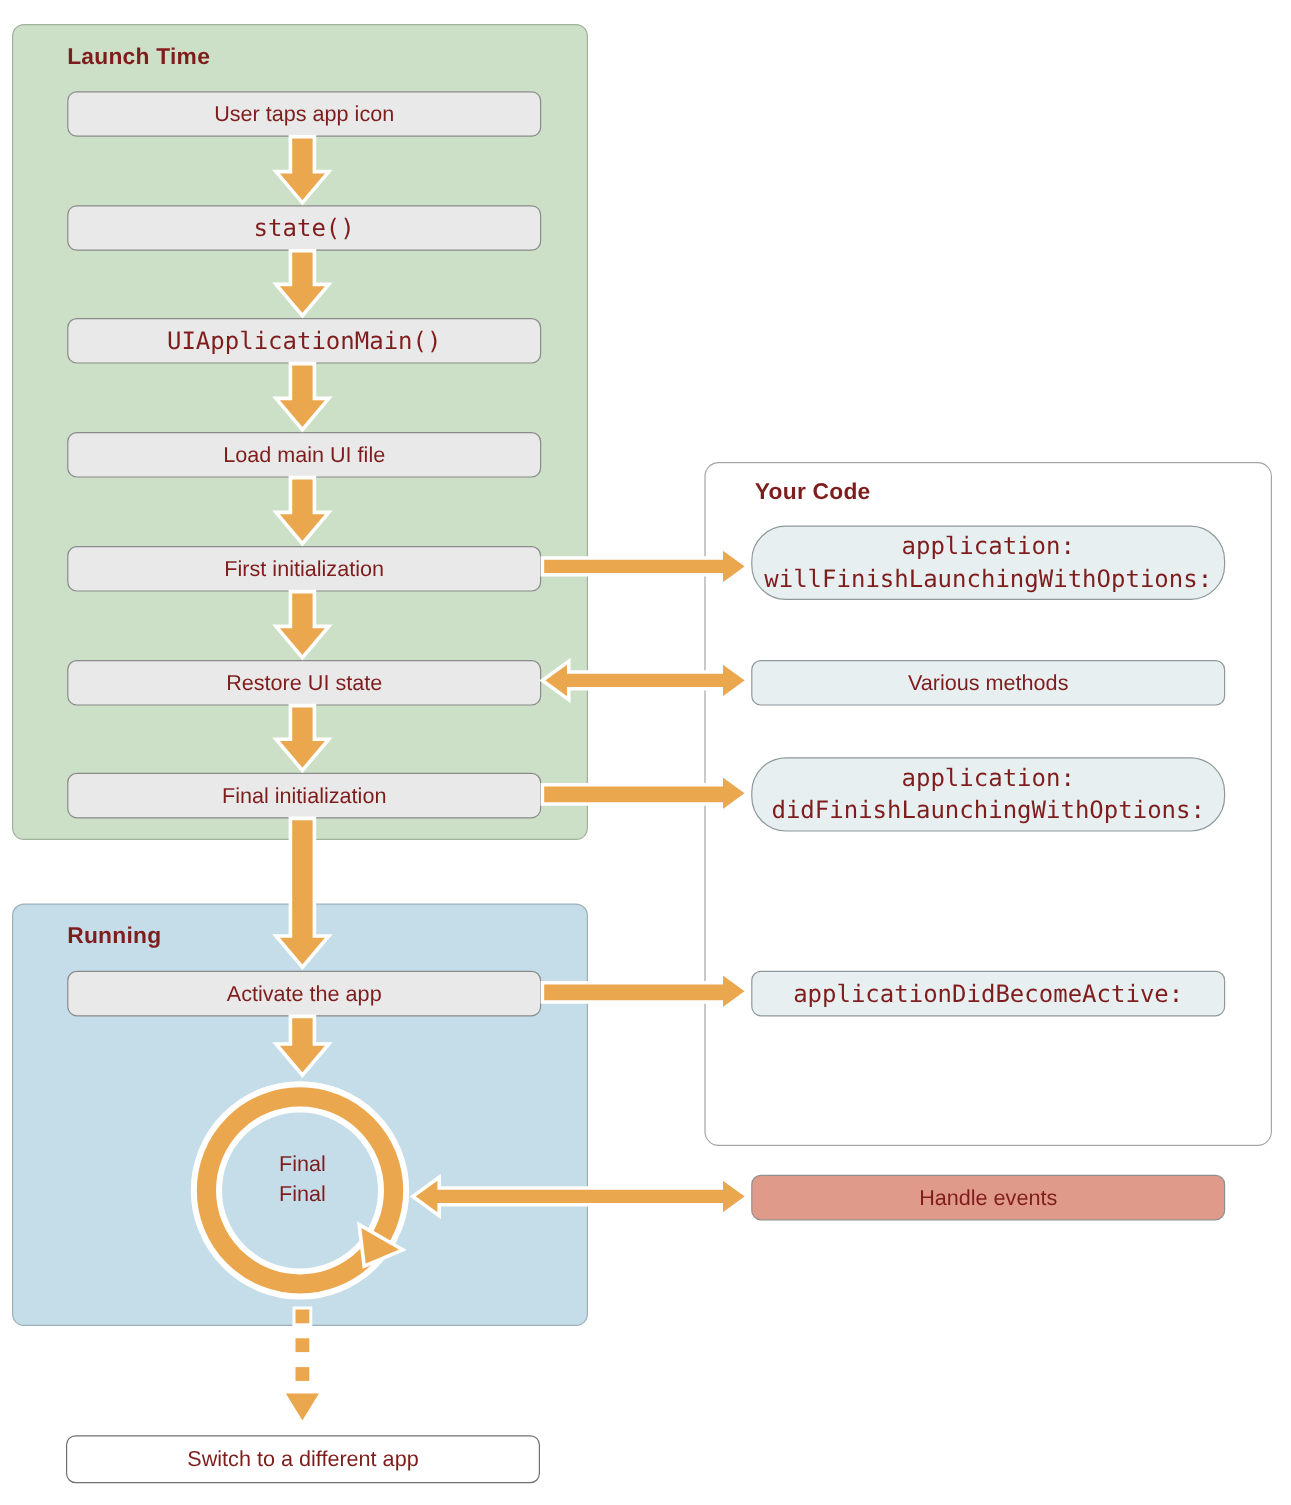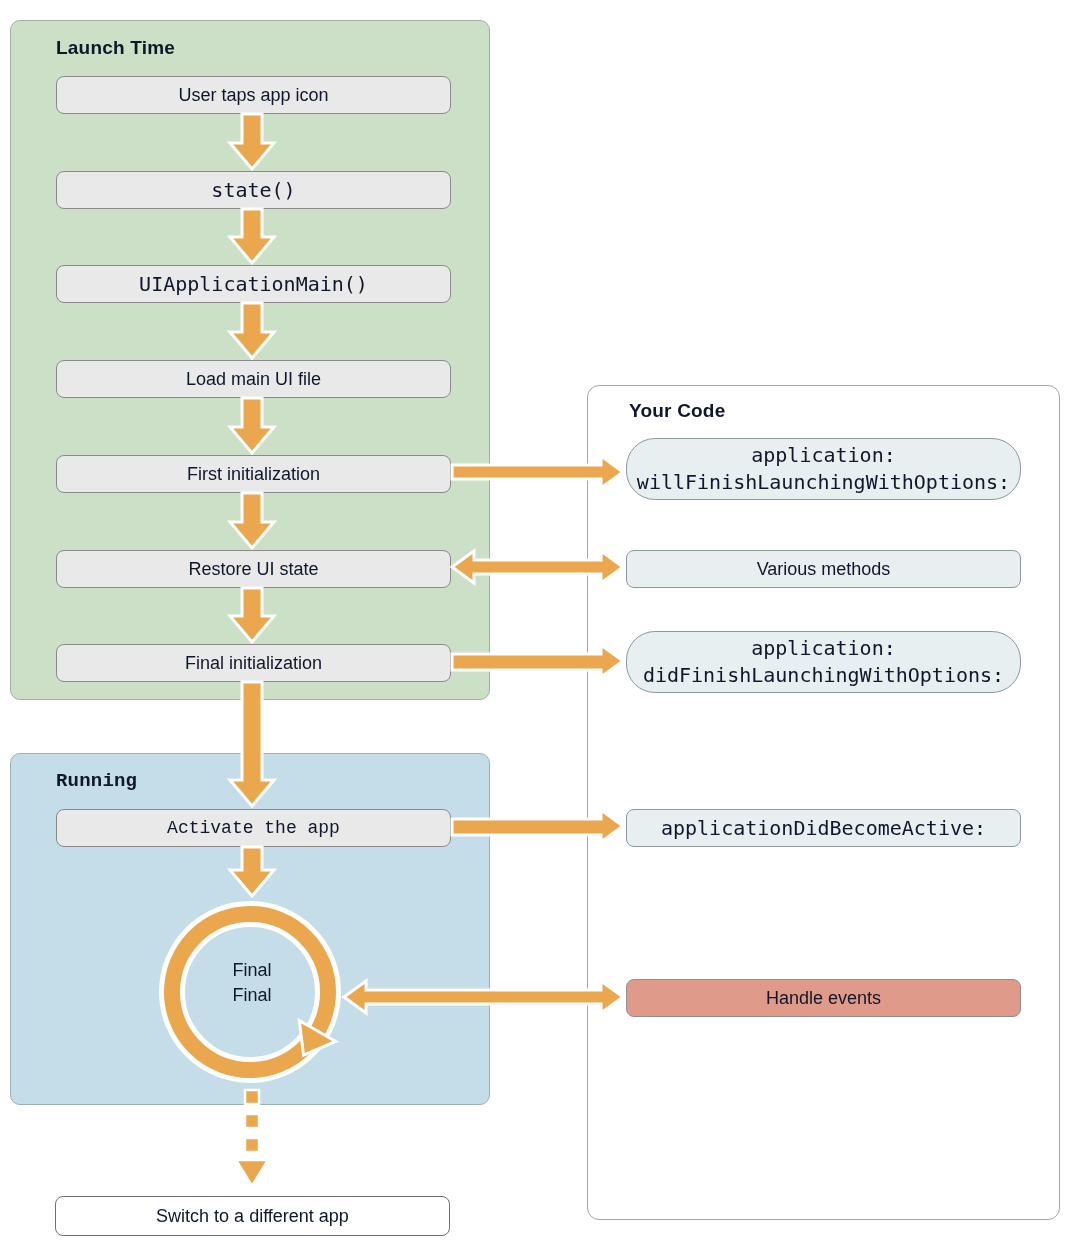--- a/index.html
+++ b/index.html
@@ -1,34 +1,34 @@
 <!DOCTYPE html>
 <html><head>
 <meta charset="utf-8">
 <style>
   html,body{margin:0;padding:0;background:#ffffff;}
   .canvas{
     position:relative;
     width:1076px;height:1254px;
     background:#ffffff;
     font-family:"Liberation Sans", sans-serif;
-    color:#0f172a;
+    color:#7f1d1d;
     overflow:hidden;
   }
   .panel{position:absolute;border-radius:10px;box-sizing:border-box;}
   .panel-green{
     left:10px;top:20px;width:480px;height:680px;
     background:#cbe0c6;border:1px solid #a0b29d;
   }
   .panel-blue{
     left:10px;top:753px;width:480px;height:352px;
-    background:#c4dde9;border:1px solid #9cb0ba;font-family:Liberation Mono, monospace;
+    background:#c4dde9;border:1px solid #9cb0ba;
   }
   .panel-white{
-    left:587px;top:385px;width:473px;height:835px;
+    left:587px;top:385px;width:473px;height:570px;
     background:#ffffff;border:1px solid #a6a6a6;border-radius:12px;
   }
   .panel-title{
     position:absolute;left:45px;top:16px;
     font-size:19px;font-weight:bold;letter-spacing:0.2px;
   }
   .panel-white .panel-title{left:41px;top:14px;}
   .node{
     position:absolute;box-sizing:border-box;
     display:flex;flex-direction:column;align-items:center;justify-content:center;

